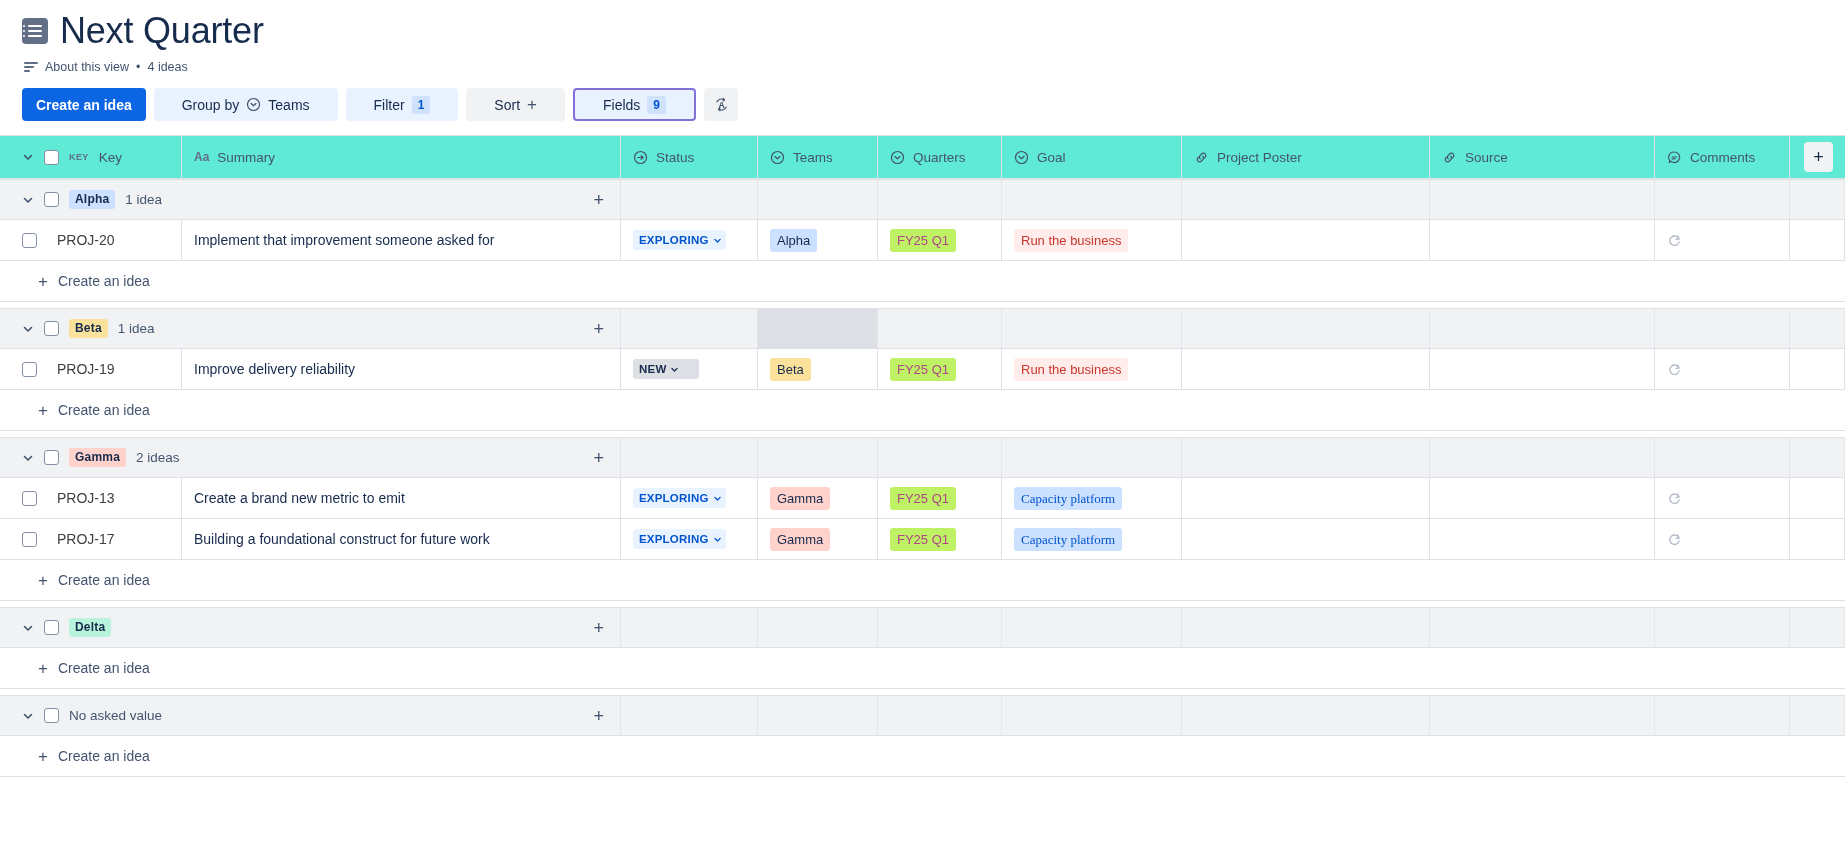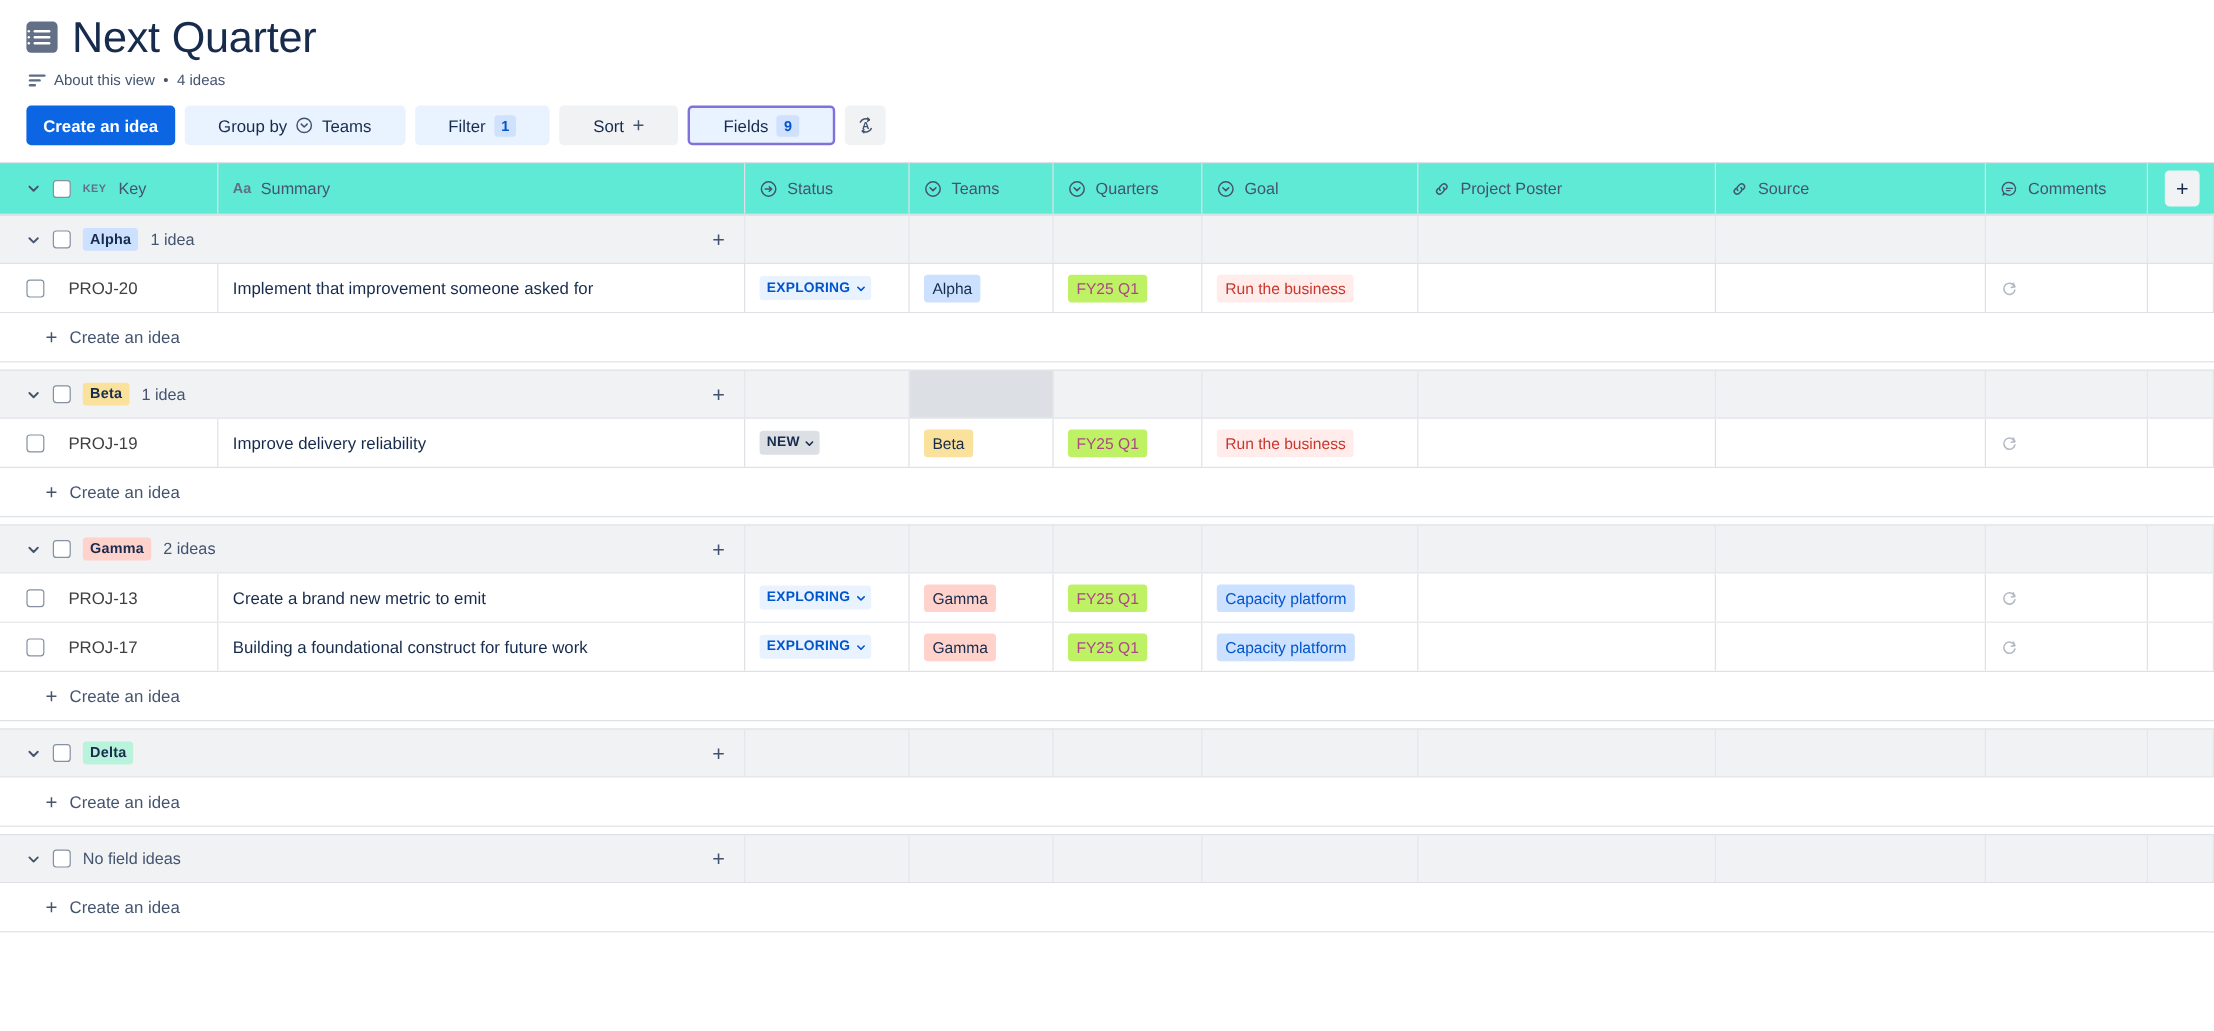--- a/index.html
+++ b/index.html
@@ -107,30 +107,30 @@
                 border-bottom:1px solid #DFE1E6; }
   .create-row .cplus { font-size:17px; color:#44546F; line-height:1; }
 
   .group-block { border-bottom: 6px solid #fff; }
 
   
   .lozenge { display:inline-flex; align-items:center; border-radius:3px;
              font-size:11.5px; font-weight:700; letter-spacing:.2px;
              padding:2px 6px; line-height:16px; white-space:nowrap; }
   .lz-exploring { background:#E9F2FF; color:#0055CC; gap:4px; padding-right:4px; }
-  .lz-new { background:#DCDFE4; color:#172B4D; gap:4px; padding-right:4px; }
+  .lz-new { background:#DCDFE4; color:#172B4D; gap:4px; padding-right:20px; }
   .tag { display:inline-flex; align-items:center; border-radius:3px;
          font-size:13px; padding:2px 7px; line-height:19px; white-space:nowrap; }
   .tag-alpha { background:#CCE0FF; color:#172B4D; }
   .tag-beta  { background:#FAE29C; color:#172B4D; }
   .tag-gamma { background:#FFD2CC; color:#172B4D; }
   .tag-delta { background:#BAF3DB; color:#172B4D; }
   .tag-quarter { background:#bef264; color:#AE4787; }
   .tag-goal-run { background:#FFECEB; color:#C9372C; }
-  .tag-goal-cap { background:#CCE0FF; color:#0055CC; }
+  .tag-goal-cap { background:#CCE0FF; color:#0055CC;font-family:Liberation Serif, serif; }
   .group-tag { font-size:12px; font-weight:600; padding:1px 6px; line-height:17px; }
   .no-value { font-size:13.5px; color:#44546F; }
 
   .spinner { width:15px; height:15px; }
 </style>
 </head>
 <body>
 
 <div class="page-header">
 
@@ -506,21 +506,21 @@
           <span>Create an idea</span>
         </div>
       </div>
       <div class="group-block">
         <div class="row group-row">
           <div class="group-main">
             <svg class="chev" viewBox="0 0 12 12">
               <path d="M2.5 4.5 L6 8 L9.5 4.5" fill="none" stroke="#44546F" stroke-width="1.6" stroke-linecap="round" stroke-linejoin="round"></path>
             </svg>
             <span class="chk"></span>
-            <span class="no-value">No field ideas</span>
+            <span class="no-value">No asked value</span>
             <span class="grow"></span>
             <span class="group-plus">+</span>
           </div>
           <div class="cell c-status"></div>
           <div class="cell c-teams"></div>
           <div class="cell c-quarters"></div>
           <div class="cell c-goal"></div>
           <div class="cell c-poster"></div>
           <div class="cell c-source"></div>
           <div class="cell c-comments"></div>

